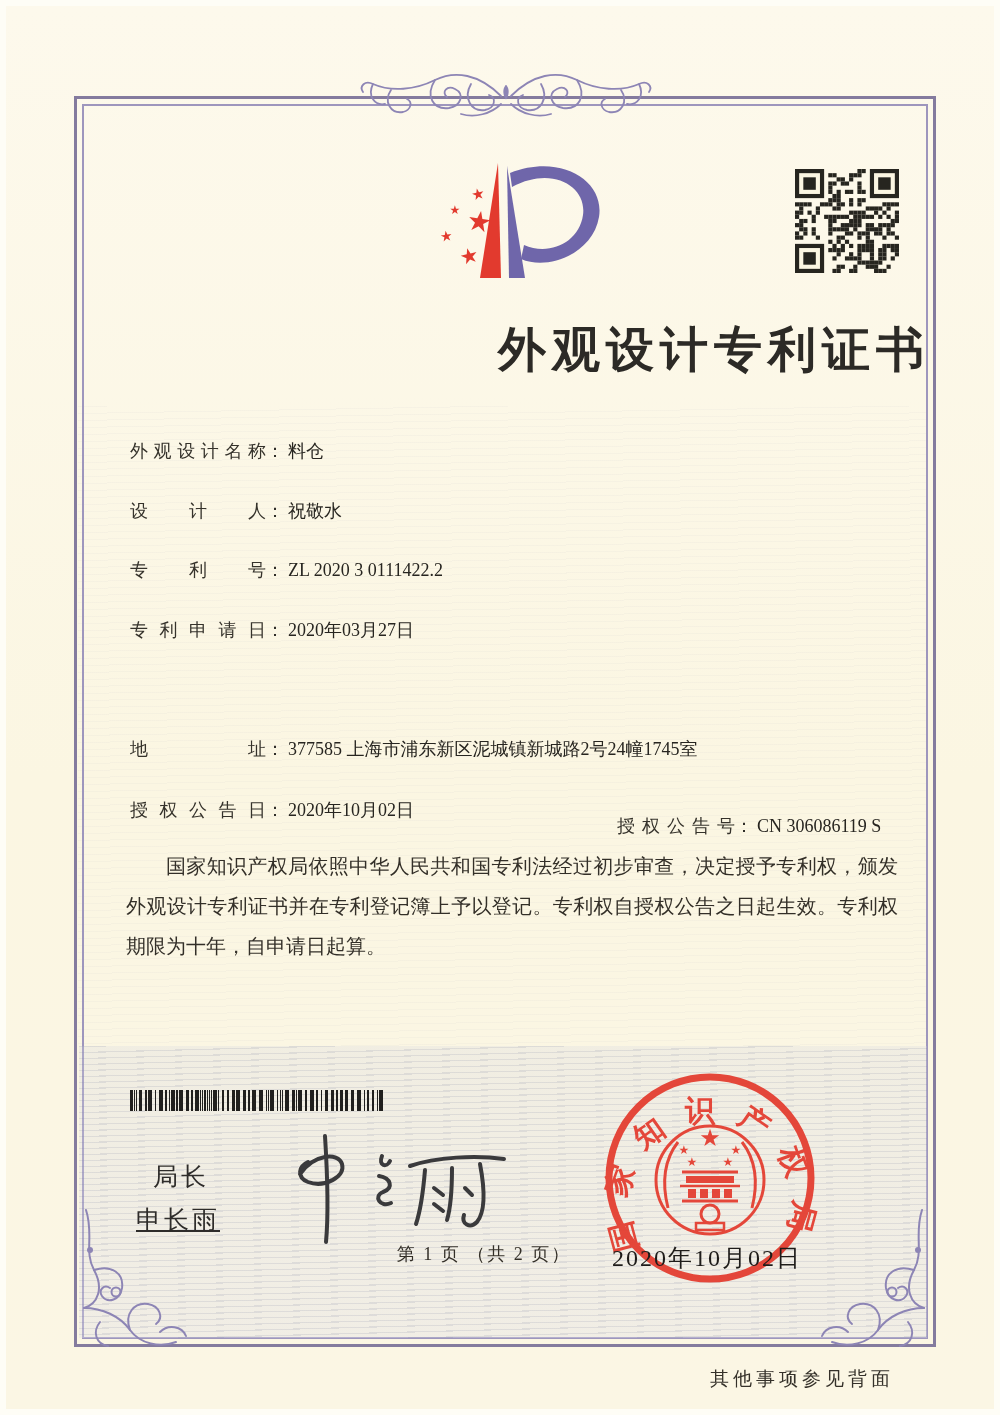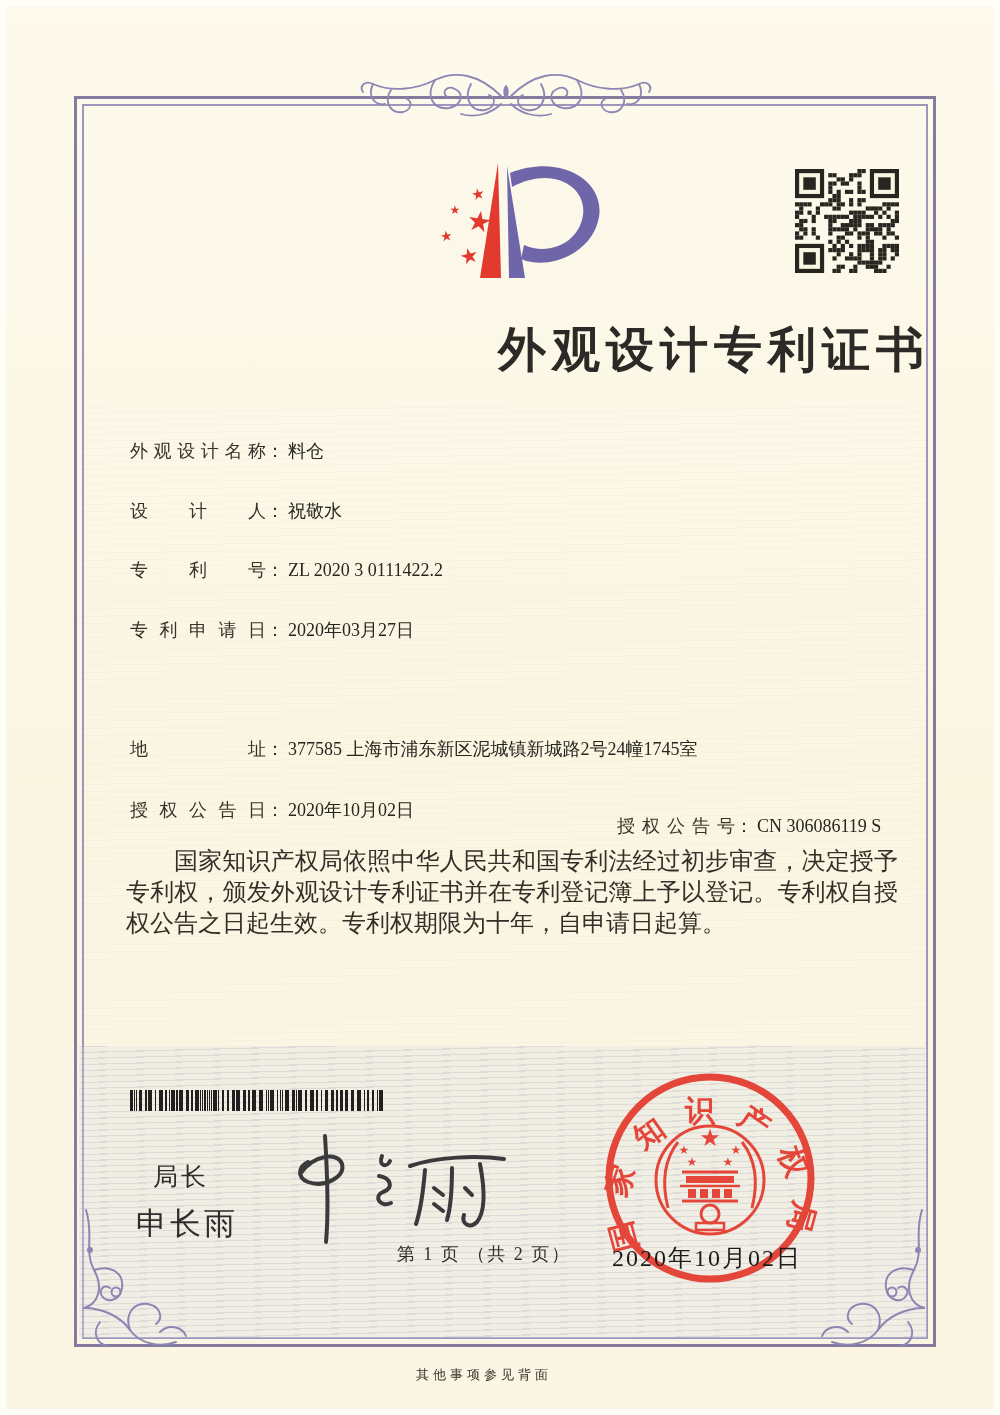--- a/index.html
+++ b/index.html
@@ -50,32 +50,32 @@
   }
   .field-label2{
     display:inline-block;width:118px;text-align:justify;text-align-last:justify;
     color:#35322b;vertical-align:top;
   }
   .field-colon{display:inline-block;margin:0 4px 0 0;}
   .field-value{color:#272520;}
   .grant-no{position:absolute;left:487px;top:16px;}
   .body-text{
     position:absolute;left:120px;top:840px;width:772px;
-    font-size:24px;line-height:31px;color:#332f28;text-align:justify;
+    font-size:20px;line-height:40px;color:#332f28;text-align:justify;
   }
   .body-text p{margin:0;text-indent:2em;}
   .director-title{position:absolute;left:130px;top:1154px;font-size:25px;color:#2e2c2a;
     font-family:"Liberation Sans","DejaVu Sans",sans-serif;letter-spacing:3px;margin-left:17px;}
-  .director-name{position:absolute;left:130px;top:1197px;font-size:31px;color:#2e2c2a;
-    font-family:"Liberation Sans","DejaVu Sans",sans-serif;letter-spacing:3px;}
+  .director-name{position:absolute;left:130px;top:1197px;font-size:25px;color:#2e2c2a;
+    font-family:"Liberation Sans","DejaVu Sans",sans-serif;letter-spacing:3px;text-decoration:underline;}
   .seal-date{position:absolute;left:606px;top:1236px;font-size:24px;color:#1e1c1a;letter-spacing:2px;z-index:6;}
   .page-footer{position:absolute;left:68px;top:1236px;width:820px;text-align:center;
     font-size:18px;color:#332f28;letter-spacing:2px;}
-  .back-note{position:absolute;left:68px;top:1360px;width:820px;text-align:center;
-    font-size:13px;color:#35312a;letter-spacing:4px;}
+  .back-note{position:absolute;left:68px;top:1360px;width:820px;text-align:right;
+    font-size:19px;color:#35312a;letter-spacing:4px;}
   
   .logo{position:absolute;left:427px;top:155px;width:176px;height:120px;}
   .qr{position:absolute;left:789px;top:163px;width:104px;height:104px;}
   .barcode{position:absolute;left:124px;top:1084px;width:254px;height:21px;}
   .signature{position:absolute;left:278px;top:1124px;width:235px;height:118px;}
   .seal{position:absolute;left:594px;top:1062px;width:220px;height:220px;z-index:5;opacity:.93;}
   .ornament-top{position:absolute;left:345px;top:56px;width:310px;height:66px;}
   .flourish-bl{position:absolute;left:58px;top:1198px;width:150px;height:152px;}
   .flourish-br{position:absolute;left:788px;top:1198px;width:150px;height:152px;transform:scaleX(-1);}
 </style>

